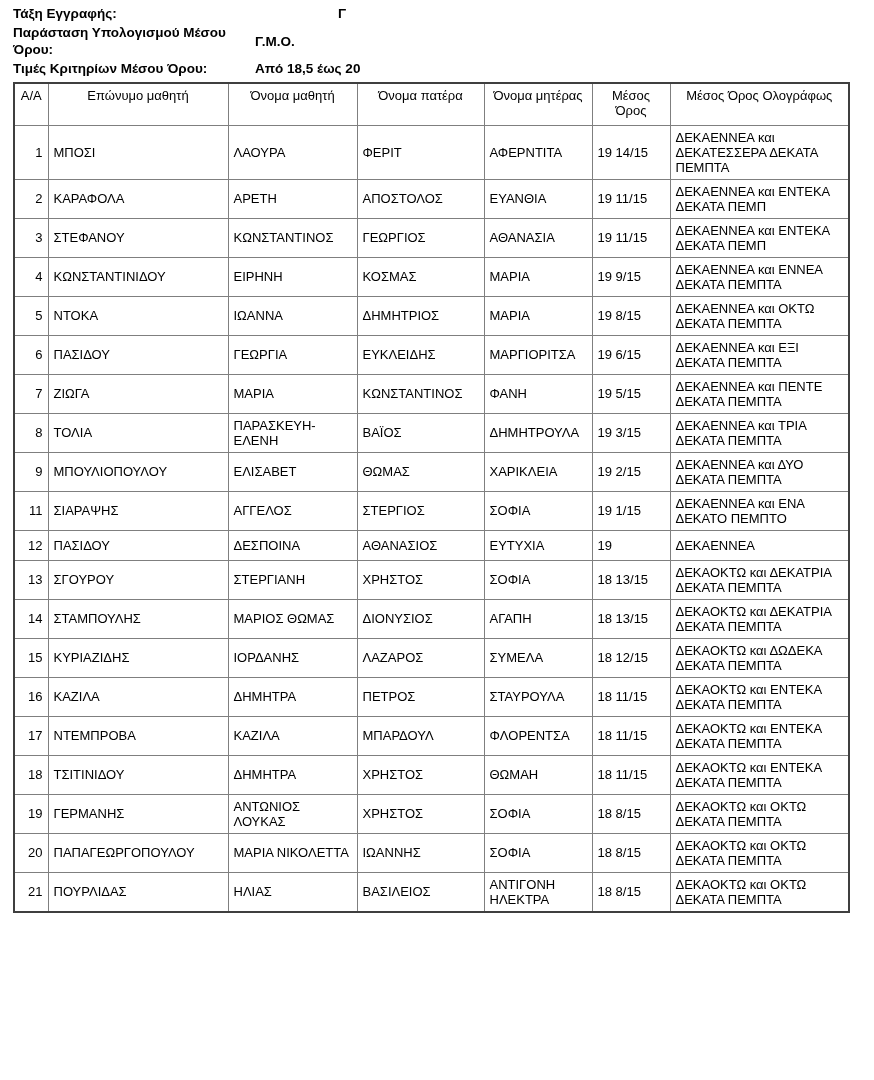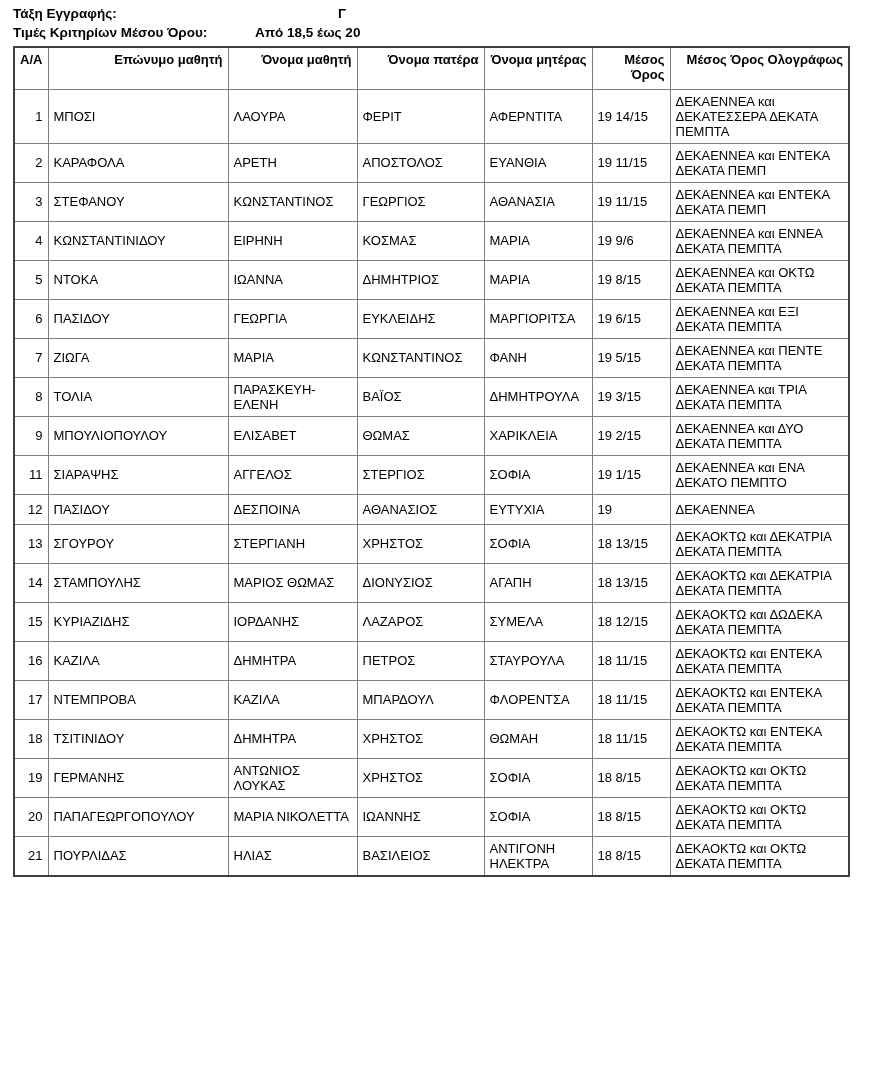--- a/index.html
+++ b/index.html
@@ -51,41 +51,45 @@
   table.students th, table.students td {
     border: 1px solid #7f7f7f;
     font-size: 13px;
     line-height: 15px;
     padding: 4px 5px;
     box-sizing: border-box;
     overflow: hidden;
     word-wrap: break-word;
   }
   table.students th {
-    font-weight: bold;
-    text-align: right;
+    font-weight: normal;
+    text-align: center;
     vertical-align: top;
     height: 42px;
   }
   table.students td {
     vertical-align: middle;
     height: 30px;
   }
   td.c-num { text-align: right; padding-right: 3px; }
   th.h-num { padding-left: 3px; padding-right: 3px; }
 </style>
 </head>
 <body>
 
 <div class="page">
 
   <div class="meta-block">
     <div class="field-row">
       <div class="field-label">Τάξη Εγγραφής:</div>
       <div class="field-value wide-indent">Γ</div>
+    </div>
+    <div class="field-row">
+      <div class="field-label">Παράσταση Υπολογισμού Μέσου Όρου:</div>
+      <div class="field-value">Γ.Μ.Ο.</div>
     </div>
     <div class="field-row">
       <div class="field-label">Τιμές Κριτηρίων Μέσου Όρου:</div>
       <div class="field-value">Από 18,5 έως 20</div>
     </div>
   </div>
 
   <table class="students">
     <colgroup>
       <col style="width:34px">
@@ -137,21 +141,21 @@
       <td>19 11/15</td>
       <td>ΔΕΚΑΕΝΝΕΑ και ΕΝΤΕΚΑ ΔΕΚΑΤΑ ΠΕΜΠ</td>
     </tr>
 
     <tr>
       <td class="c-num">4</td>
       <td>ΚΩΝΣΤΑΝΤΙΝΙΔΟΥ</td>
       <td>ΕΙΡΗΝΗ</td>
       <td>ΚΟΣΜΑΣ</td>
       <td>ΜΑΡΙΑ</td>
-      <td>19 9/6</td>
+      <td>19 9/15</td>
       <td>ΔΕΚΑΕΝΝΕΑ και ΕΝΝΕΑ ΔΕΚΑΤΑ ΠΕΜΠΤΑ</td>
     </tr>
 
     <tr>
       <td class="c-num">5</td>
       <td>ΝΤΟΚΑ</td>
       <td>ΙΩΑΝΝΑ</td>
       <td>ΔΗΜΗΤΡΙΟΣ</td>
       <td>ΜΑΡΙΑ</td>
       <td>19 8/15</td>

